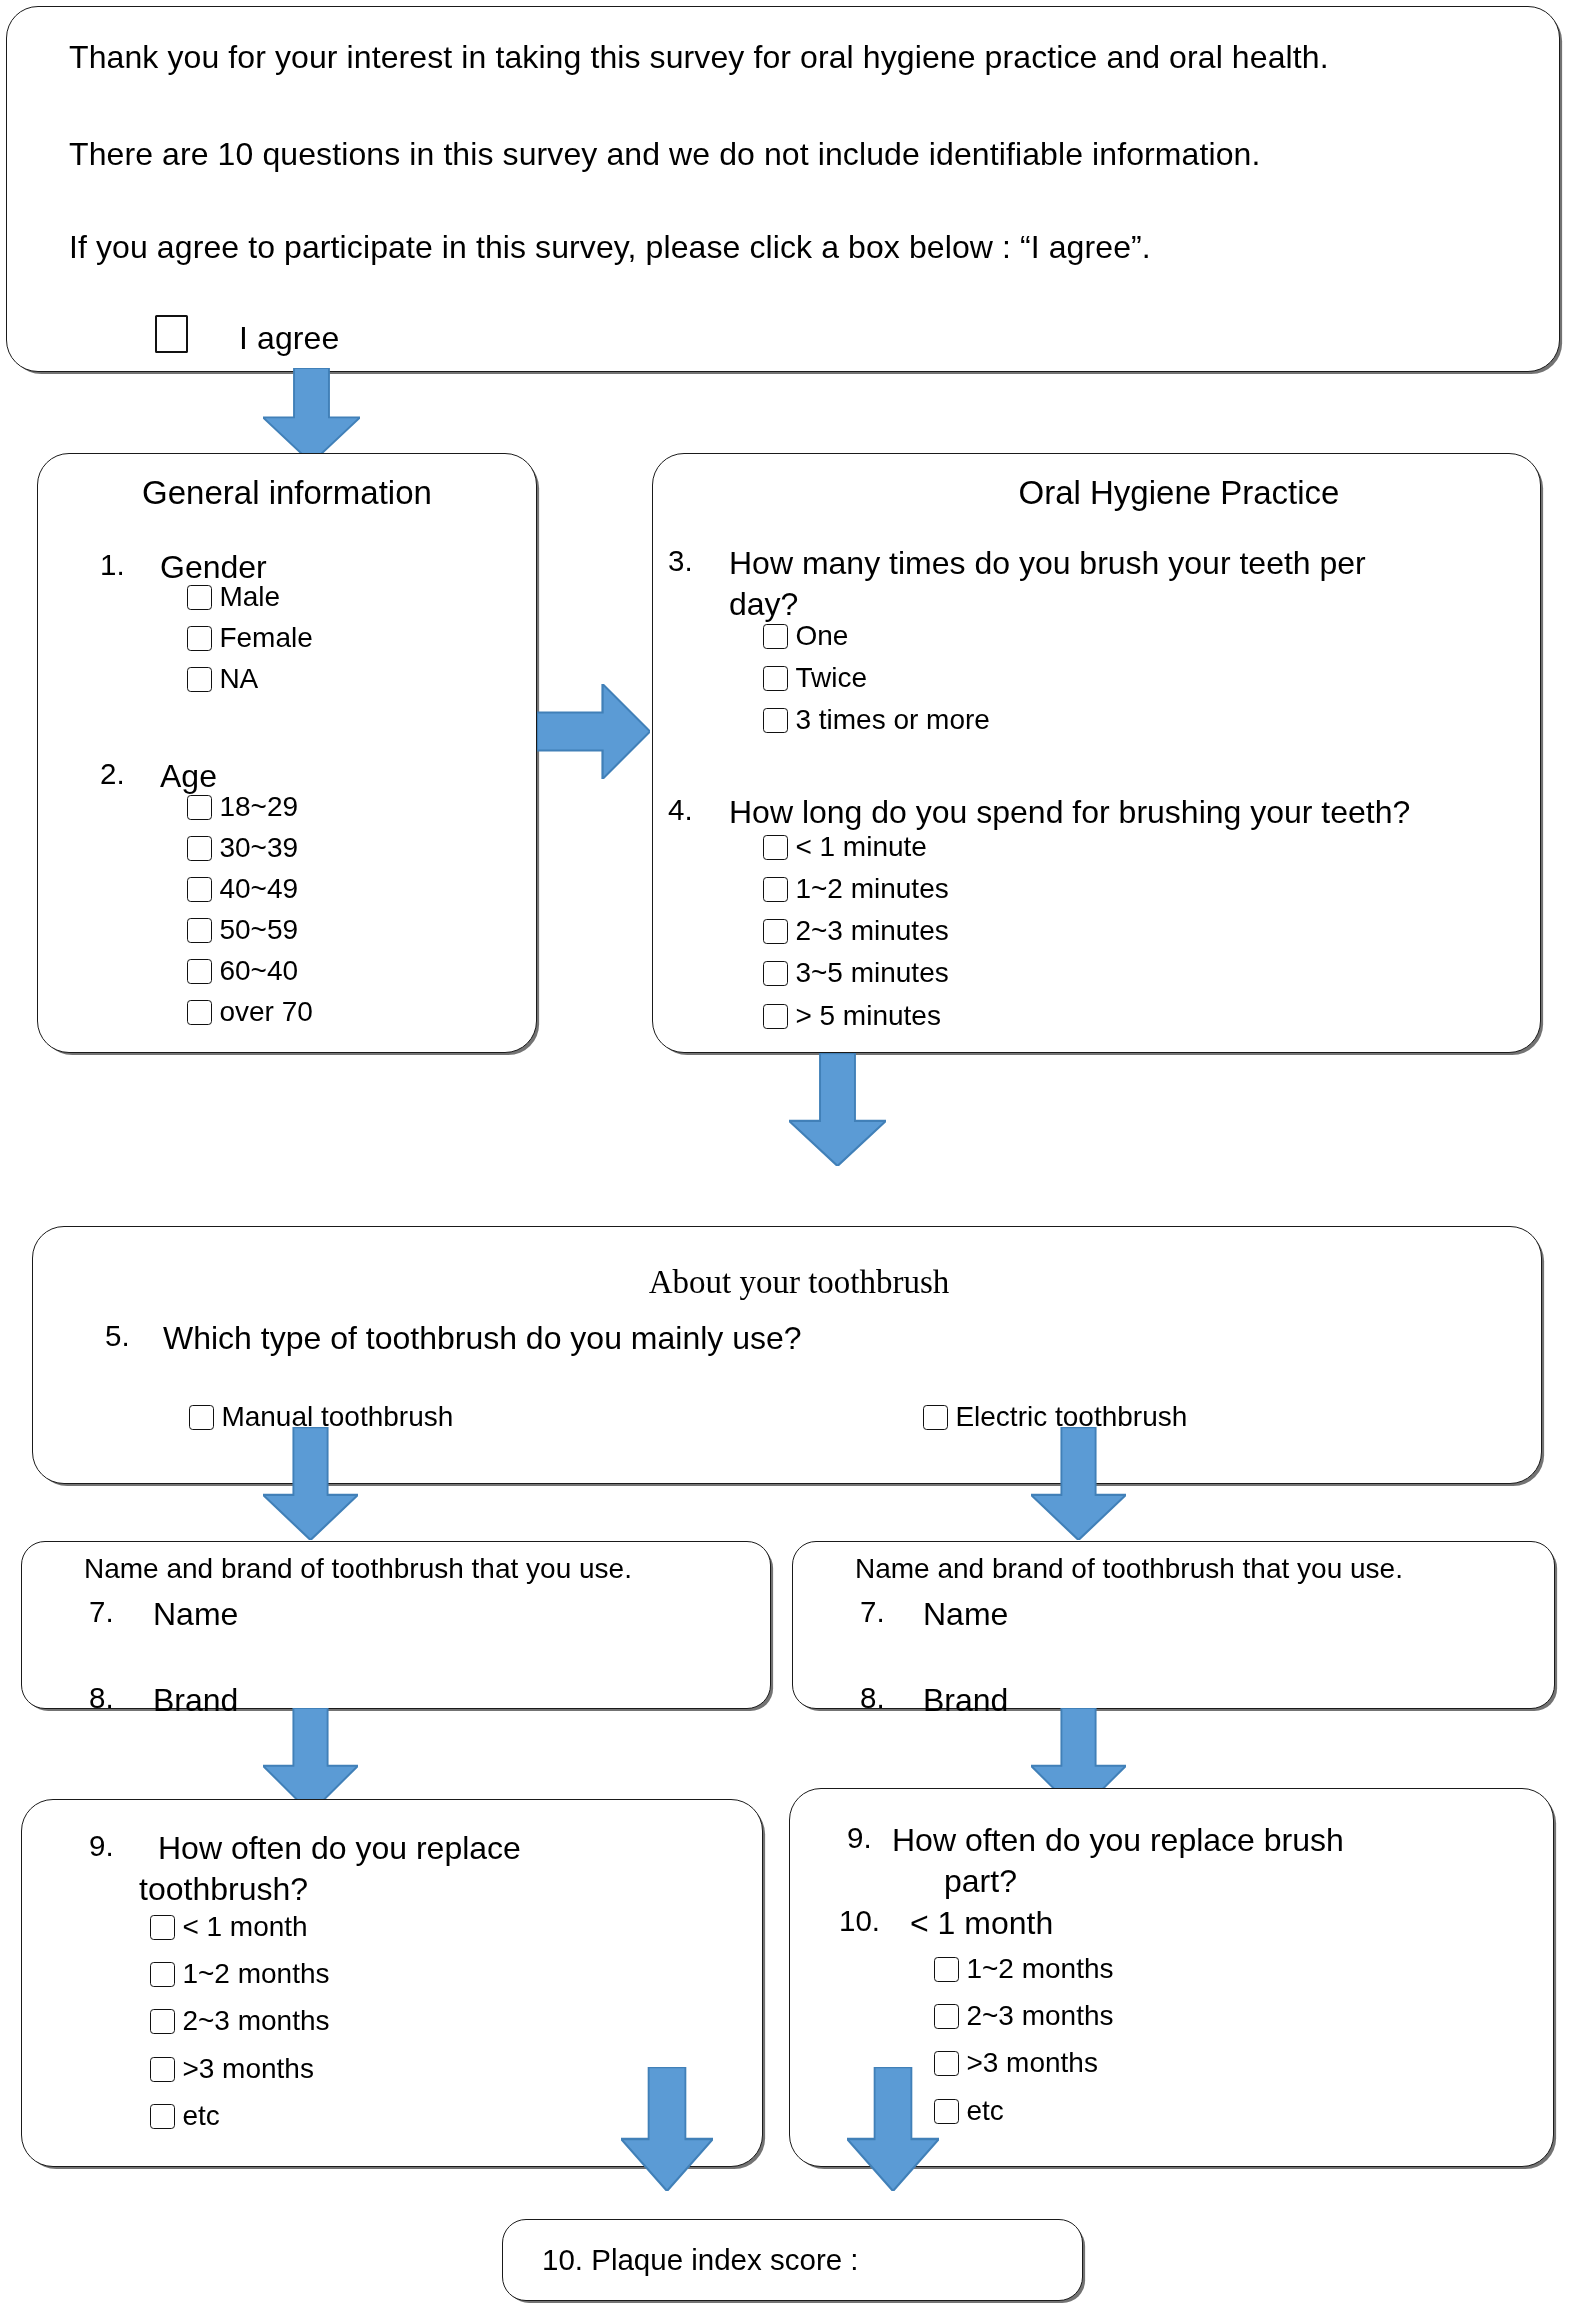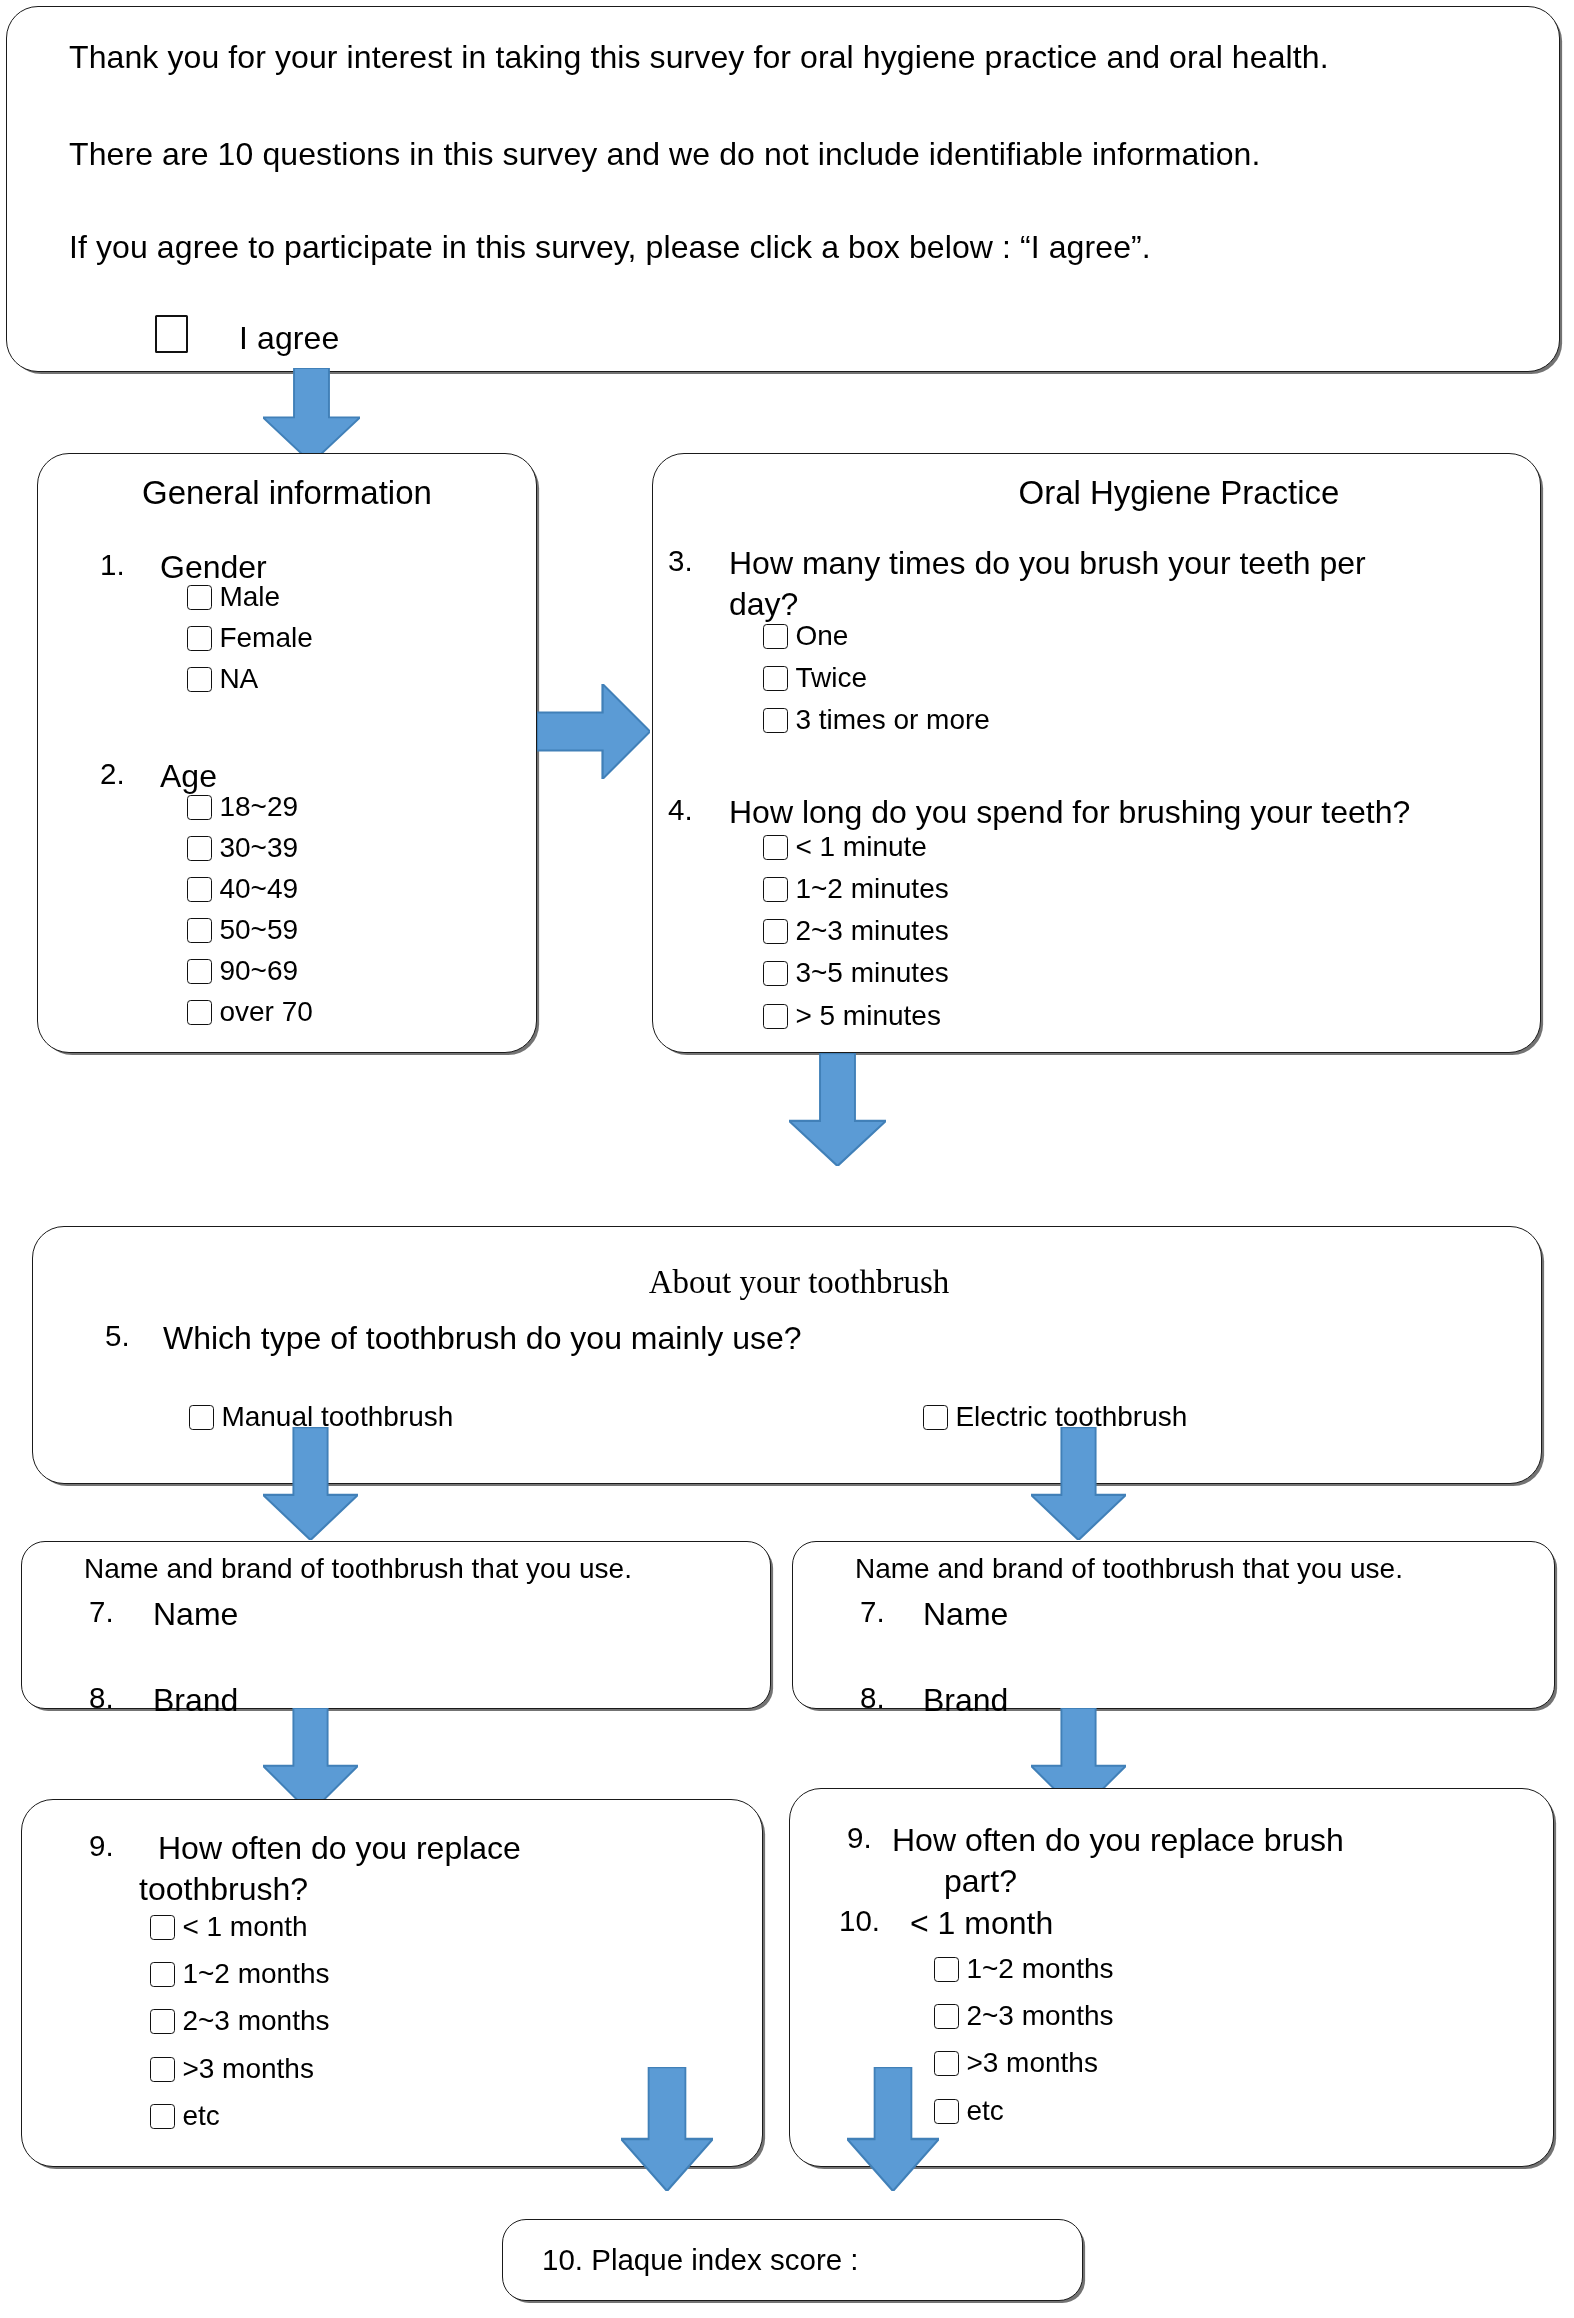--- a/index.html
+++ b/index.html
@@ -149,21 +149,21 @@
   <div class="optrow" style="left:187px; top:875px;">
     <span class="cbx"></span>
     <span class="lbl">40~49</span>
   </div>
   <div class="optrow" style="left:187px; top:916px;">
     <span class="cbx"></span>
     <span class="lbl">50~59</span>
   </div>
   <div class="optrow" style="left:187px; top:957px;">
     <span class="cbx"></span>
-    <span class="lbl">90~69</span>
+    <span class="lbl">60~40</span>
   </div>
   <div class="optrow" style="left:187px; top:998px;">
     <span class="cbx"></span>
     <span class="lbl">over 70</span>
   </div>
 
   <div class="arrow" style="left:537px; top:684px; width:113px; height:95px;">
     <svg viewBox="0 0 100 100" preserveAspectRatio="none">
       <path d="M0,30 L58,30 L58,0 L100,50 L58,100 L58,70 L0,70 Z"></path>
     </svg>

